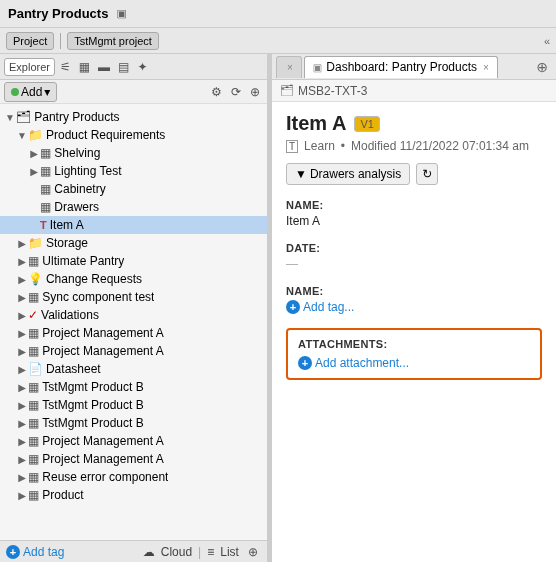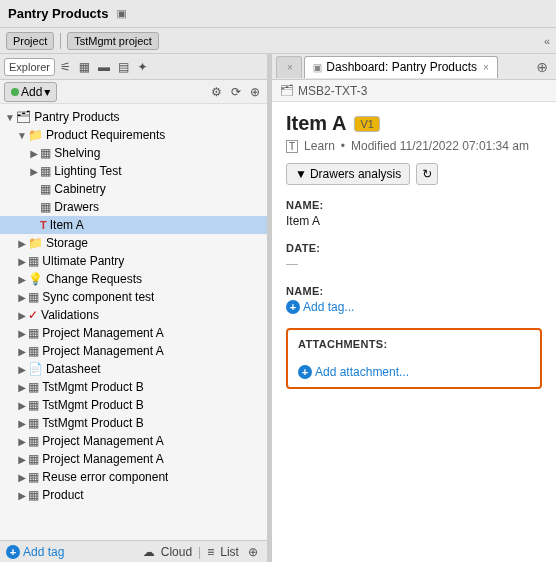--- a/index.html
+++ b/index.html
@@ -370,21 +370,21 @@
 
       <div class="field">
         <div class="field-label">NAME:</div>
         <div class="add-link">
           <div class="add-circle">+</div>
           <span>Add tag...</span>
         </div>
       </div>
 
       <div class="attachments-box">
-        <div class="field-label" style="margin-bottom: 15px;">ATTACHMENTS:</div>
+        <div class="field-label" style="margin-bottom: 6px;">ATTACHMENTS:</div>
         <div class="add-link">
           <div class="add-circle">+</div>
           <span>Add attachment...</span>
         </div>
       </div>
     </div>
   </div>
 </div>
 
 </body></html>

